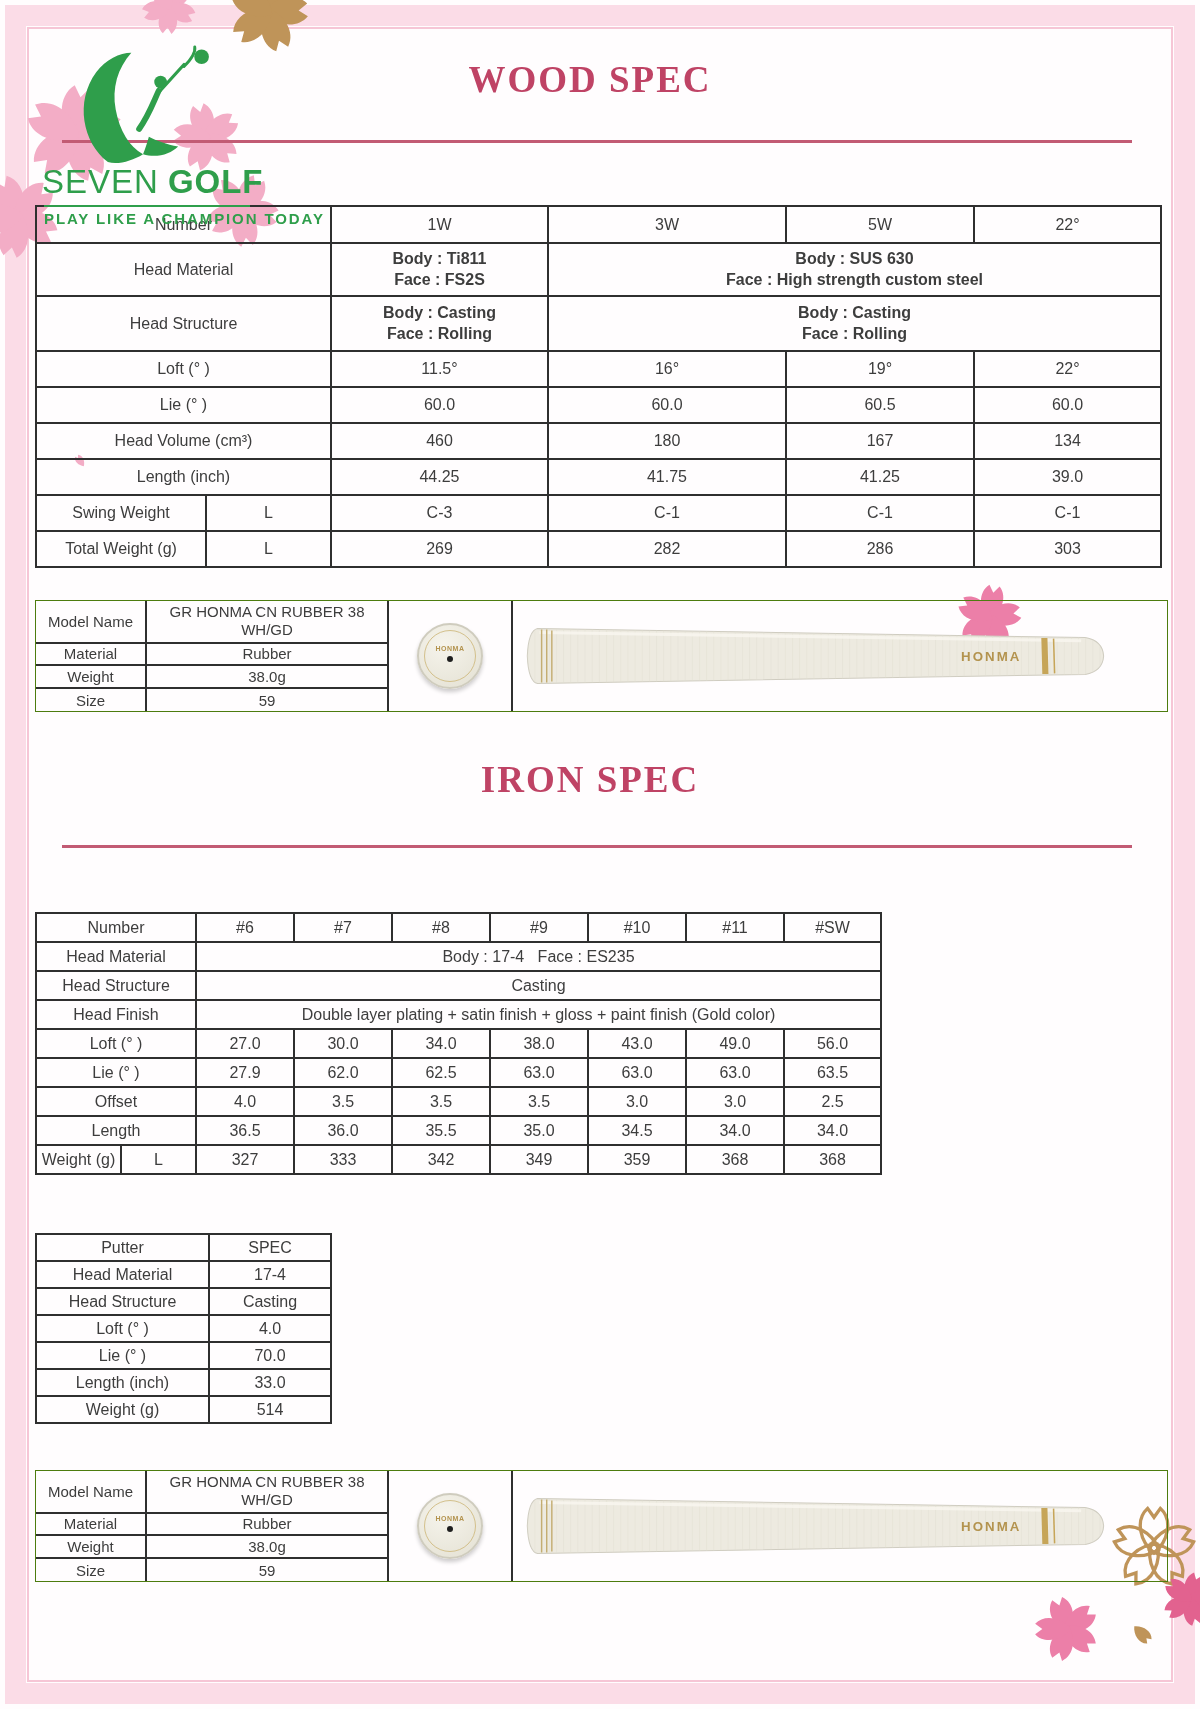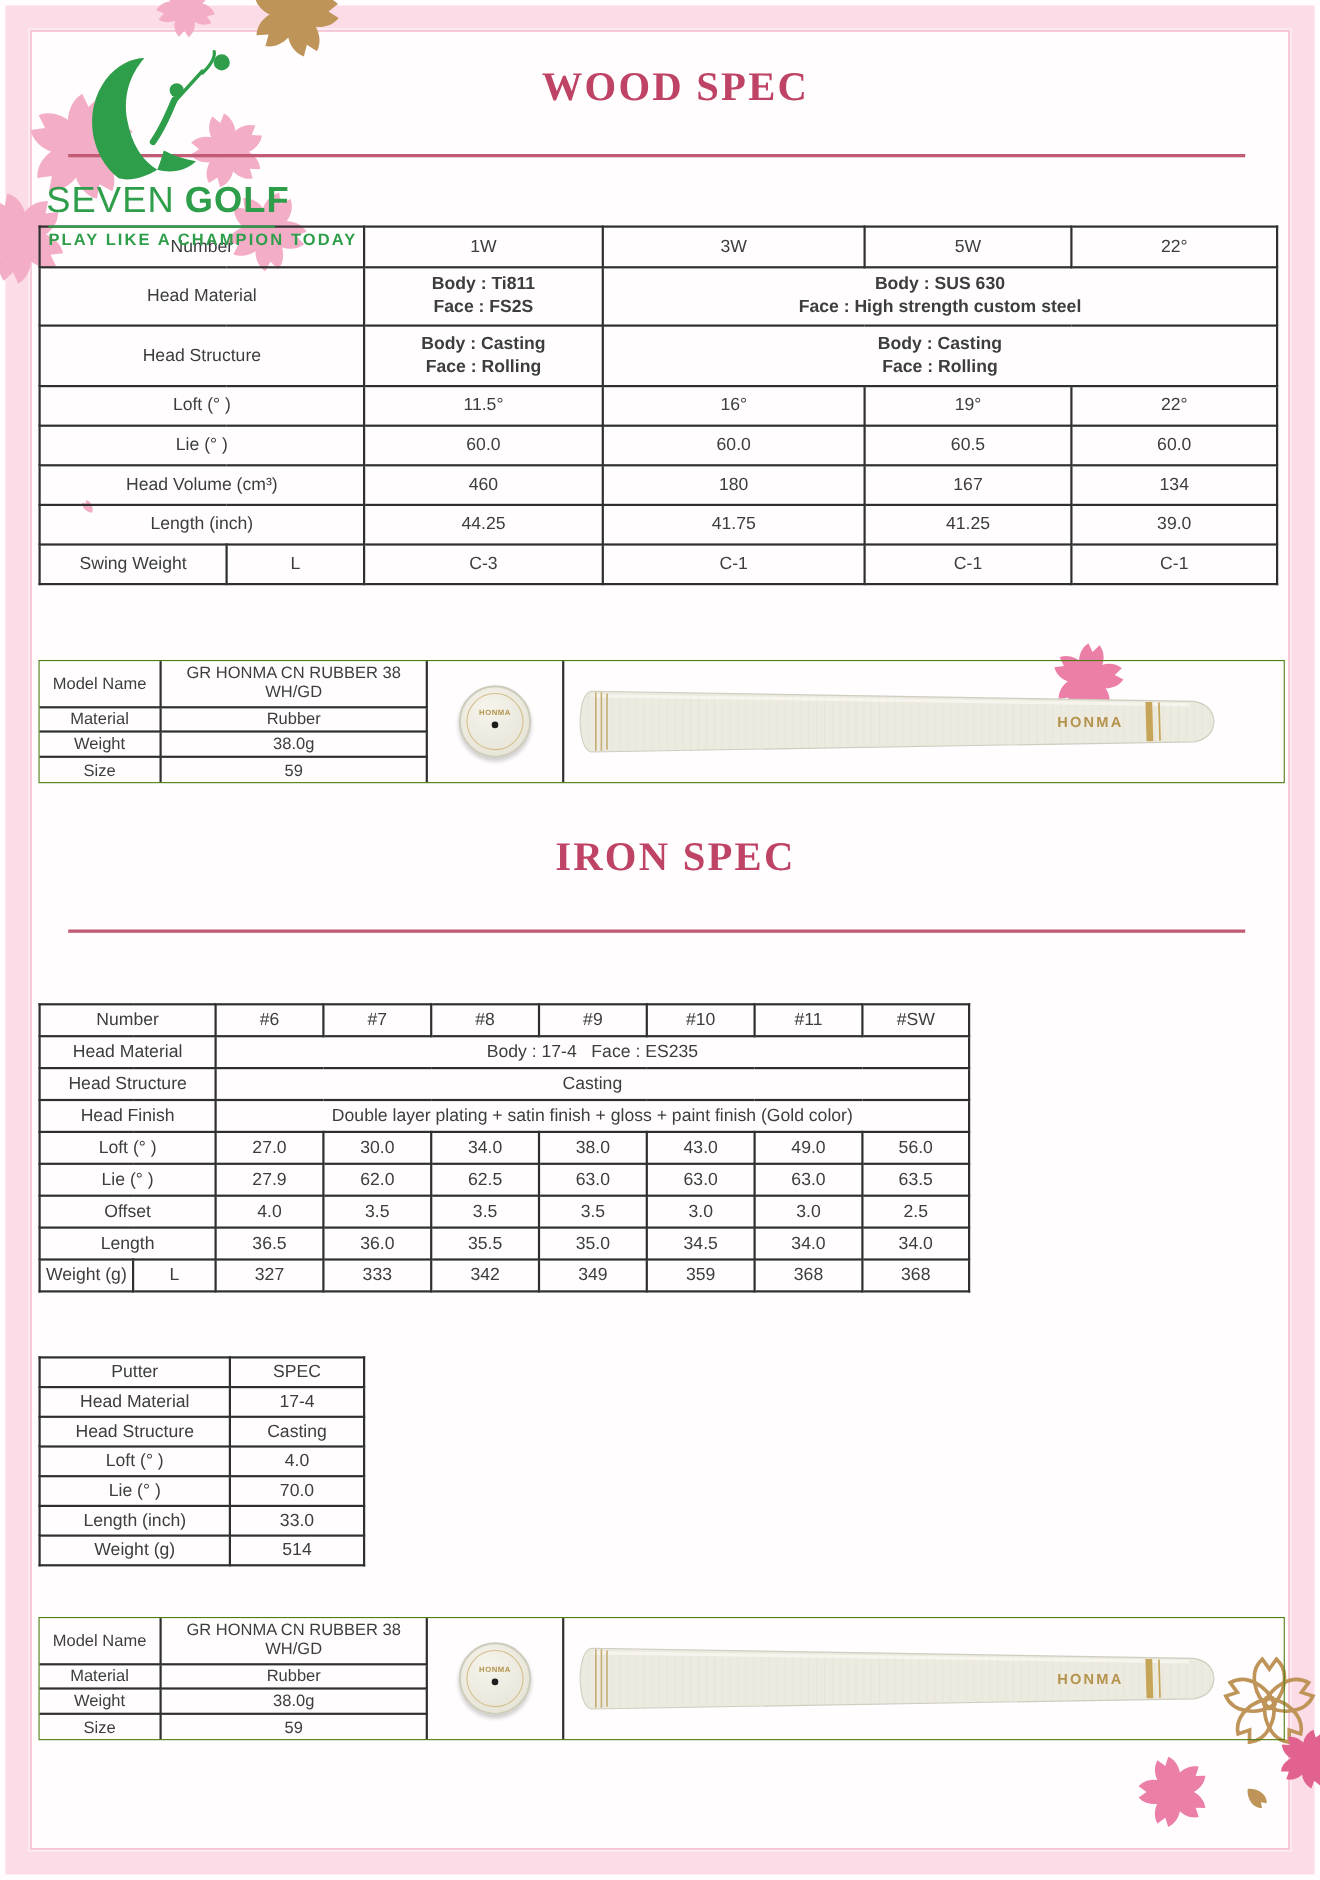--- a/index.html
+++ b/index.html
@@ -14,21 +14,21 @@
   
   .logo{position:absolute;left:42px;top:45px;width:220px;height:175px;z-index:3;}
   .logo-mark{position:absolute;left:26px;top:0;width:152px;height:122px;}
   .logo-text{position:absolute;left:0;top:118px;white-space:nowrap;font-size:33px;color:#2f9e4b;}
   .lt-seven{font-weight:400;letter-spacing:1px;}
   .lt-golf{font-weight:700;margin-left:9px;letter-spacing:1px;}
   .logo-tagline{position:absolute;left:2px;top:160px;width:206px;border-top:2px solid #2f9e4b;padding-top:3px;
         font-size:15px;letter-spacing:1.9px;color:#2f9e4b;font-weight:700;white-space:nowrap;}
   
   .sec-title{position:absolute;left:30px;width:1120px;text-align:center;z-index:2;
-        font-family:"Liberation Serif",serif;font-weight:700;font-size:37px;letter-spacing:2px;color:#bf4365;padding-left:24px;}
+        font-family:"Liberation Serif",serif;font-weight:700;font-size:37px;letter-spacing:2px;color:#bf4365;}
   .title-wood{top:58px;} .title-iron{top:758px;}
   .rule{position:absolute;left:62px;width:1070px;height:3px;background:#c25b74;z-index:2;}
   .rule-wood{top:140px;} .rule-iron{top:845px;}
   
   table.spec{position:absolute;border-collapse:collapse;table-layout:fixed;z-index:2;background:transparent;}
   table.spec td{border:2px solid #2f2f2f;text-align:center;vertical-align:middle;
         font-size:16px;color:#3d3d3d;padding:0;overflow:hidden;}
   .wood{left:35px;top:205px;width:1125px;}
   .iron{left:35px;top:912px;width:845px;}
   .iron td{font-size:15px;}
@@ -209,20 +209,28 @@
       <td>41.25</td>
       <td>39.0</td>
     </tr>
     <tr class="h36">
       <td>Swing Weight</td>
       <td>L</td>
       <td>C-3</td>
       <td>C-1</td>
       <td>C-1</td>
       <td>C-1</td>
+    </tr>
+    <tr class="h36">
+      <td>Total Weight (g)</td>
+      <td>L</td>
+      <td>269</td>
+      <td>282</td>
+      <td>286</td>
+      <td>303</td>
     </tr>
   </tbody>
     </table>
 
   <div class="grip-box grip-top">
     <table class="ginfo">
       <colgroup>
           <col style="width:110px">
           <col style="width:242px">
         </colgroup>

